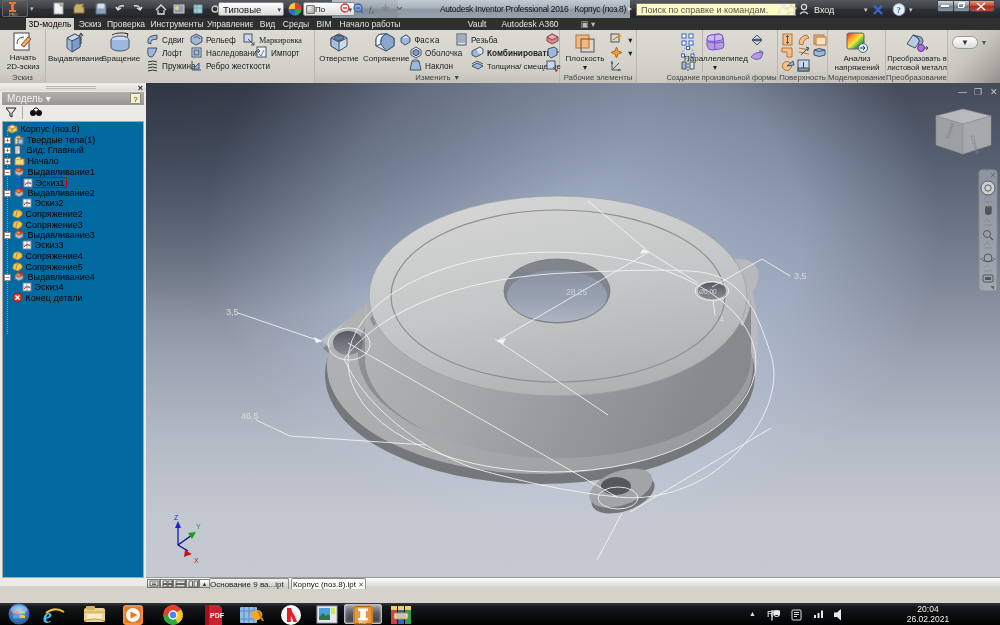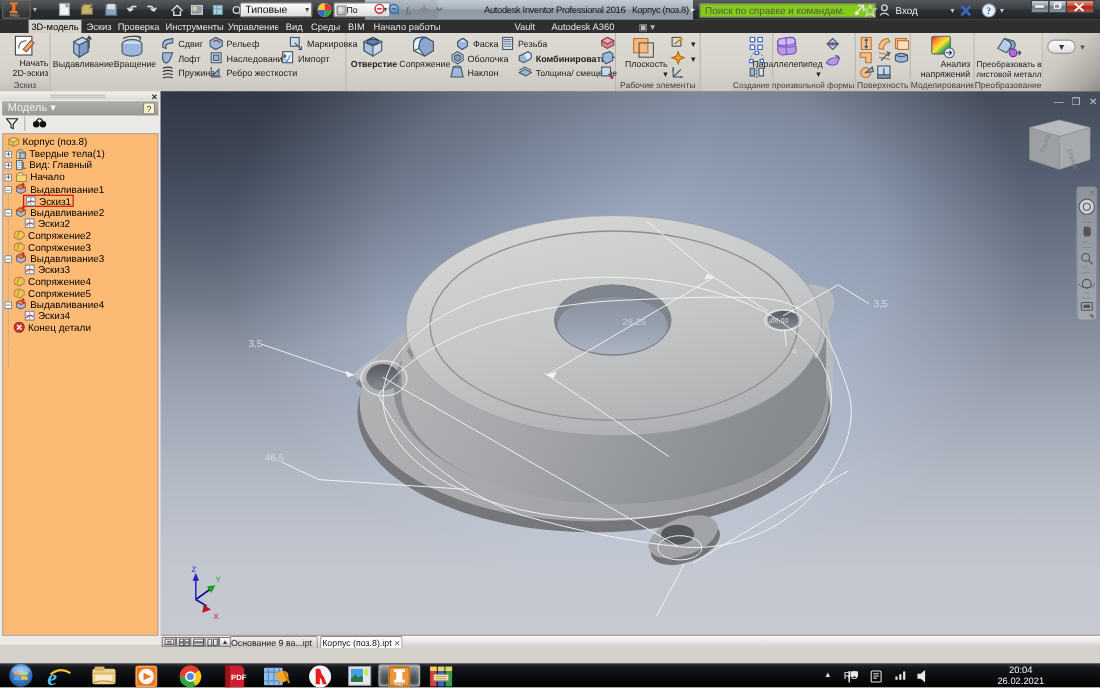--- a/index.html
+++ b/index.html
@@ -16,31 +16,31 @@
 
 #tabrow{position:absolute;left:0;top:18px;width:1000px;height:12px;background:#2f2f2f;}
 #tabrow .tab{position:absolute;top:0;height:12px;font-size:8.5px;color:#e4e4e4;line-height:12px;text-align:center;white-space:nowrap;overflow:hidden;}
 #tabrow .active{background:#d5d2cb;color:#000;}
 
 #ribbon{position:absolute;left:0;top:30px;width:1000px;height:53px;
  background:linear-gradient(to bottom,#dddad3 0%,#d6d3cc 60%,#ccc9c2 100%);}
 .panel{position:absolute;top:0;height:53px;border-right:1px solid #b9b6af;}
 .plabel{position:absolute;bottom:0;left:0;right:0;height:11px;font-size:7.8px;color:#444;
  text-align:center;line-height:11px;background:linear-gradient(to bottom,#d0cdc6,#c5c2bb);white-space:nowrap;overflow:hidden;}
-.bigbtn{position:absolute;top:2px;text-align:right;font-size:8px;color:#222;line-height:8.8px;white-space:nowrap;}
+.bigbtn{position:absolute;top:2px;text-align:center;font-size:8px;color:#222;line-height:8.8px;white-space:nowrap;}
 .bigbtn svg{display:block;margin:0 auto 1px auto;}
 .smbtn{position:absolute;height:13px;font-size:8.2px;color:#222;line-height:13px;white-space:nowrap;overflow:visible;}
 .smbtn svg{vertical-align:-3px;margin-right:3px;}
 
 #browser{position:absolute;left:0;top:83px;width:146px;height:503px;background:#eceae6;}
 #btop{position:absolute;left:0;top:1px;width:146px;height:7px;background:linear-gradient(#f2f0ec,#dcdad6);}
 #bhead{position:absolute;left:2px;top:9px;width:142px;height:13px;background:linear-gradient(#b0aeaa,#999791);
  color:#f2f2f2;font-size:10px;line-height:13px;padding-left:5px;}
 #btools{position:absolute;left:2px;top:23px;width:142px;height:14px;}
-#btree{position:absolute;left:2px;top:38px;width:142px;height:457px;background:#fdba74;border:1px solid #a8a6a2;}
+#btree{position:absolute;left:2px;top:38px;width:142px;height:457px;background:#0369a1;border:1px solid #a8a6a2;}
 .ti{position:absolute;left:0;height:11px;font-size:9px;color:#000;white-space:nowrap;line-height:11px;}
 .ti svg{vertical-align:-2px;}
 .exp{display:inline-block;width:7px;height:7px;border:1px solid #888;background:#fff;font-size:8px;line-height:6px;text-align:center;color:#333;vertical-align:0px;margin-right:3px;}
 
 #viewport{position:absolute;left:146px;top:83px;width:854px;height:494px;
  background:radial-gradient(90% 75% at 0% 0%, rgba(18,24,36,0.40) 0%, rgba(18,24,36,0.18) 40%, rgba(18,24,36,0) 65%),
  radial-gradient(460px 380px at 50% 30%, rgba(200,216,242,0.60) 0%, rgba(200,216,242,0.40) 50%, rgba(200,216,242,0) 80%),
  linear-gradient(to bottom, #444b59 0%, #566072 16%, #7b8494 38%, #9aa1b0 55%, #b4bac5 72%, #c3c7d0 88%, #c6c9d2 100%);}
 
 #tabstrip{position:absolute;left:146px;top:577px;width:854px;height:11px;
@@ -105,21 +105,21 @@
  <circle cx="18" cy="6" r="4" fill="none" stroke="#2a6ac8" stroke-width="1.3"></circle>
       <path d="M16 6 L20 6" stroke="#2a6ac8" stroke-width="1.3"></path>
       <path d="M21 9 L23 11" stroke="#2a6ac8" stroke-width="1.3"></path>
  <text x="29" y="10" font-size="8.5" font-style="italic" fill="#555" font-family="Liberation Serif">f<tspan font-size="5.5" dy="2">x</tspan></text>
  <path d="M42 6 H49 M45.5 2.5 V9.5" stroke="#888" stroke-width="1.5"></path>
  <path d="M57 5 l2.5 2.5 l2.5 -2.5" fill="none" stroke="#666" stroke-width="1.1"></path>
 </svg>
 <div id="titletext">Autodesk Inventor Professional 2016&nbsp;&nbsp;&nbsp;Корпус (поз.8)</div>
 
 <div class="abs" style="left:628px;top:4px;font-size:8px;color:#ddd;">▸</div>
-<div class="abs" style="left:636px;top:3px;width:160px;height:13px;background:#84cc16;border:1px solid #777;font-size:9px;color:#555;line-height:12px;padding-left:4px;">Поиск по справке и командам.</div>
+<div class="abs" style="left:636px;top:3px;width:160px;height:13px;background:#fef9c3;border:1px solid #777;font-size:9px;color:#555;line-height:12px;padding-left:4px;">Поиск по справке и командам.</div>
 <svg class="abs" style="left:775px;top:2px;" width="145" height="15" viewBox="0 0 145 15">
  <path d="M3 10 L10 3 M5 3 L10 3 L10 8" stroke="#e8e8e8" stroke-width="1.2" fill="none"></path>
       <circle cx="4" cy="10" r="1.8" fill="#e8e8e8"></circle>
  <path d="M16 2.5 L17.6 6 L21.5 6.2 L18.5 8.6 L19.6 12.5 L16 10.2 L12.4 12.5 L13.5 8.6 L10.5 6.2 L14.4 6 Z" fill="none" stroke="#d8d8d8" stroke-width="1"></path>
  <circle cx="29" cy="5" r="2.6" fill="none" stroke="#d8d8d8" stroke-width="1.2"></circle>
       <path d="M25 12 Q29 8 33 12" fill="none" stroke="#d8d8d8" stroke-width="1.2"></path>
  <text x="39" y="10.5" font-size="9" fill="#f0f0f0" font-family="Liberation Sans">Вход</text>
  <text x="89" y="10" font-size="7" fill="#ccc">▾</text>
  <path d="M99 3.5 L107 12 M107 3.5 L99 12" stroke="#3a66c8" stroke-width="2.4"></path>
  <circle cx="124" cy="7.5" r="6" fill="#e8eef6" stroke="#8899aa"></circle>
@@ -197,49 +197,49 @@
             <path d="M4 5 Q7 2 10 6" fill="none" stroke="#a33"></path>
           </svg>Рельеф</div>
   <div class="smbtn" style="left:144px;top:16px;"><svg width="13" height="13" viewBox="0 0 13 13">
             <rect x="2" y="2" width="9" height="9" fill="#dce6f4" stroke="#456"></rect>
             <rect x="4" y="4" width="5" height="5" fill="#9db8dd" stroke="#456"></rect>
           </svg>Наследование</div>
   <div class="smbtn" style="left:144px;top:29px;"><svg width="13" height="13" viewBox="0 0 13 13">
             <path d="M2 2 L2 11 L11 11" fill="none" stroke="#456"></path>
             <path d="M3 10 L9 4 L9 10 Z" fill="#9db8dd" stroke="#456"></path>
           </svg>Ребро жесткости</div>
-  <div class="smbtn" style="left:217px;top:3px;"><svg width="13" height="13" viewBox="0 0 13 13">
+  <div class="smbtn" style="left:197px;top:3px;font-family:Liberation Serif, serif;"><svg width="13" height="13" viewBox="0 0 13 13">
             <rect x="1" y="1" width="8" height="8" fill="#c8d8ef" stroke="#456"></rect>
             <path d="M5 6 L11 12 M8 12 L11 12 L11 9" stroke="#456" fill="none"></path>
           </svg>Маркировка</div>
   <div class="smbtn" style="left:209px;top:16px;text-align:right;"><svg width="13" height="13" viewBox="0 0 13 13">
             <rect x="2" y="1" width="9" height="10" fill="#f4f4f4" stroke="#456"></rect>
             <path d="M4 8 L6 10 L9 4" stroke="#38f" fill="none"></path>
             <path d="M1 5 L5 5 M3 3 L5 5 L3 7" stroke="#456" fill="none"></path>
           </svg>Импорт</div>
  </div>
 
  <div class="panel" style="left:315px;width:245px;">
-  <div class="bigbtn" style="left:2px;width:44px;font-weight:bold;">
+  <div class="bigbtn" style="left:2px;width:44px;">
    <svg width="24" height="22" viewBox="0 0 24 22">
             <path d="M4 6 L12 2 L20 6 L20 14 L12 19 L4 14 Z" fill="#cdd9ec" stroke="#456"></path>
             <path d="M4 6 L12 10 L20 6 L12 2 Z" fill="#e8eef8" stroke="#456"></path>
             <ellipse cx="12" cy="6" rx="5" ry="2.4" fill="#5f7faf" stroke="#345"></ellipse>
             <path d="M12 10 L4 6 L4 14 L12 19 Z" fill="#a9bedd" stroke="#456"></path>
           </svg>
    Отверстие</div>
   <div class="bigbtn" style="left:48px;width:44px;">
    <svg width="24" height="22" viewBox="0 0 24 22">
             <path d="M3 8 Q3 2 10 2 L14 2 L21 6 L21 14 L13 19 L3 14 Z" fill="#dbe4f2" stroke="#456"></path>
             <path d="M3 8 Q3 2 10 2 L14 2 Q8 3 8 10 L8 12 L3 14 Z" fill="#f0f4fa" stroke="#456"></path>
             <path d="M14 2 L21 6 L21 14 L13 19 L8 12 L8 10 Q8 3 14 2" fill="#8ba5cd" stroke="#456"></path>
             <path d="M14 2 Q8 3 8 10" fill="none" stroke="#36c"></path>
           </svg>
    Сопряжение</div>
-  <div class="smbtn" style="left:99px;top:3px;"><svg width="13" height="13" viewBox="0 0 13 13">
+  <div class="smbtn" style="left:84px;top:3px;font-family:Liberation Mono, monospace;"><svg width="13" height="13" viewBox="0 0 13 13">
             <path d="M2 5 L7 2 L11 5 L11 9 L6 12 L2 9 Z" fill="#9db8dd" stroke="#456"></path>
             <path d="M2 5 L7 2 L11 5" fill="#dce6f4" stroke="#456"></path>
           </svg>Фаска</div>
   <div class="smbtn" style="left:94px;top:16px;text-align:center;"><svg width="13" height="13" viewBox="0 0 13 13">
             <path d="M2 4 L7 1 L12 4 L12 9 L7 12 L2 9 Z" fill="#dce6f4" stroke="#456"></path>
             <path d="M4 5 L7 3.5 L10 5 L10 8 L7 9.8 L4 8 Z" fill="#7d9cc8" stroke="#456"></path>
           </svg>Оболочка</div>
   <div class="smbtn" style="left:94px;top:29px;"><svg width="13" height="13" viewBox="0 0 13 13">
             <path d="M3 2 L10 2 L12 11 L1 11 Z" fill="#9db8dd" stroke="#456"></path>
             <path d="M3 2 L5 1 L8 1 L10 2" fill="#dce6f4" stroke="#456"></path>
@@ -261,20 +261,21 @@
             <path d="M1 4 L6 7 L12 4 L6 1 Z" fill="#eaa" stroke="#845"></path>
           </svg></div>
   <div class="smbtn" style="left:231px;top:16px;"><svg width="13" height="13" viewBox="0 0 13 13">
             <path d="M2 3 L8 1 L11 3 L11 9 L5 12 L2 9 Z" fill="#9db8dd" stroke="#456"></path>
             <path d="M11 6 L13 6" stroke="#333"></path>
           </svg></div>
   <div class="smbtn" style="left:231px;top:29px;"><svg width="13" height="13" viewBox="0 0 13 13">
             <rect x="1" y="2" width="8" height="8" fill="#c8d8ef" stroke="#456"></rect>
             <path d="M7 8 L11 12 M9 12 L11 12 L11 10" stroke="#a22" fill="none"></path>
           </svg></div>
+  <div class="plabel">Изменить&nbsp;&nbsp;▾</div>
  </div>
 
  <div class="panel" style="left:560px;width:77px;">
   <div class="bigbtn" style="left:3px;width:44px;">
    <svg width="24" height="22" viewBox="0 0 24 22">
             <rect x="3" y="3" width="13" height="13" fill="#f5b97e" stroke="#b87333"></rect>
             <rect x="8" y="7" width="13" height="13" fill="none" stroke="#555"></rect>
           </svg>
    Плоскость<br>▾</div>
   <div class="smbtn" style="left:50px;top:3px;"><svg width="13" height="13" viewBox="0 0 13 13">

